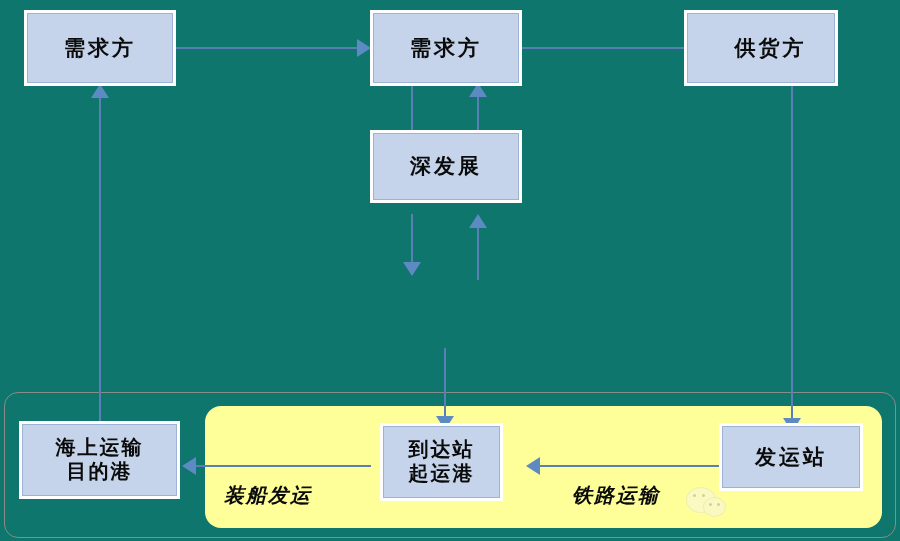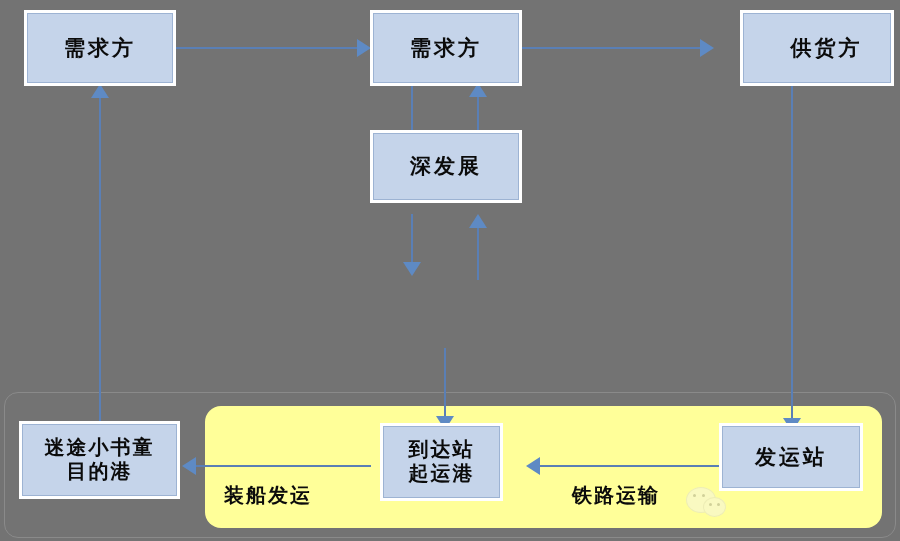--- a/index.html
+++ b/index.html
@@ -1,20 +1,20 @@
 <!DOCTYPE html>
 <html><head>
 <meta charset="utf-8">
 <style>
   html,body{margin:0;padding:0;background:#ffffff;}
   body{
     font-family:"DejaVu Sans","Liberation Sans",sans-serif;
     width:900px;height:541px;overflow:hidden;
   }
-  #stage{position:relative;width:900px;height:541px;background:#737373;}
+  #stage{position:relative;width:900px;height:541px;background:#0f766e;}
 
   
   .outer-group{
     position:absolute;
     border:1.5px solid #8a8a8a;
     border-radius:14px;
     background:transparent;
     box-sizing:border-box;
   }
   .yellow-band{
@@ -73,20 +73,21 @@
 
   
   .band-label{
     position:absolute;
     font-family:"DejaVu Serif","Liberation Serif",serif;
     font-weight:700;
     font-size:20px;
     letter-spacing:2px;
     color:#0b0b0b;
     white-space:nowrap;
+    font-style:italic;
   }
 
   
   .watermark{
     position:absolute;
     display:flex;
     align-items:center;
     gap:6px;
     opacity:.45;
   }
@@ -149,26 +150,26 @@
   <div class="hline" style="left:196px;top:465px;width:175px;"></div>
   <div class="arrow left" style="left:182px;top:457px;"></div>
 
   <div class="vline" style="left:99px;top:97px;width:1.5px;height:330px;"></div>
   <div class="arrow up" style="left:91px;top:84px;"></div>
 
   <div class="node" style="left:27px;top:13px;width:146px;height:70px;">需求方</div>
 
   <div class="node" style="left:373px;top:13px;width:146px;height:70px;">需求方</div>
 
-  <div class="node" style="left:743px;top:13px;width:148px;height:70px;padding-left:19px;">供货方</div>
+  <div class="node" style="left:687px;top:13px;width:148px;height:70px;padding-left:19px;">供货方</div>
 
   <div class="node" style="left:373px;top:133px;width:146px;height:67px;">深发展</div>
 
 
-  <div class="node two-line" style="left:22px;top:424px;width:155px;height:72px;">迷途小书童
+  <div class="node two-line" style="left:22px;top:424px;width:155px;height:72px;">海上运输
 目的港</div>
 
   <div class="node two-line" style="left:383px;top:426px;width:117px;height:72px;">到达站
 起运港</div>
 
   <div class="node" style="left:722px;top:426px;width:138px;height:62px;">发运站</div>
 
   <div class="band-label" style="left:224px;top:482px;">装船发运</div>
 
   <div class="band-label" style="left:572px;top:482px;text-align:center;">铁路运输</div>

